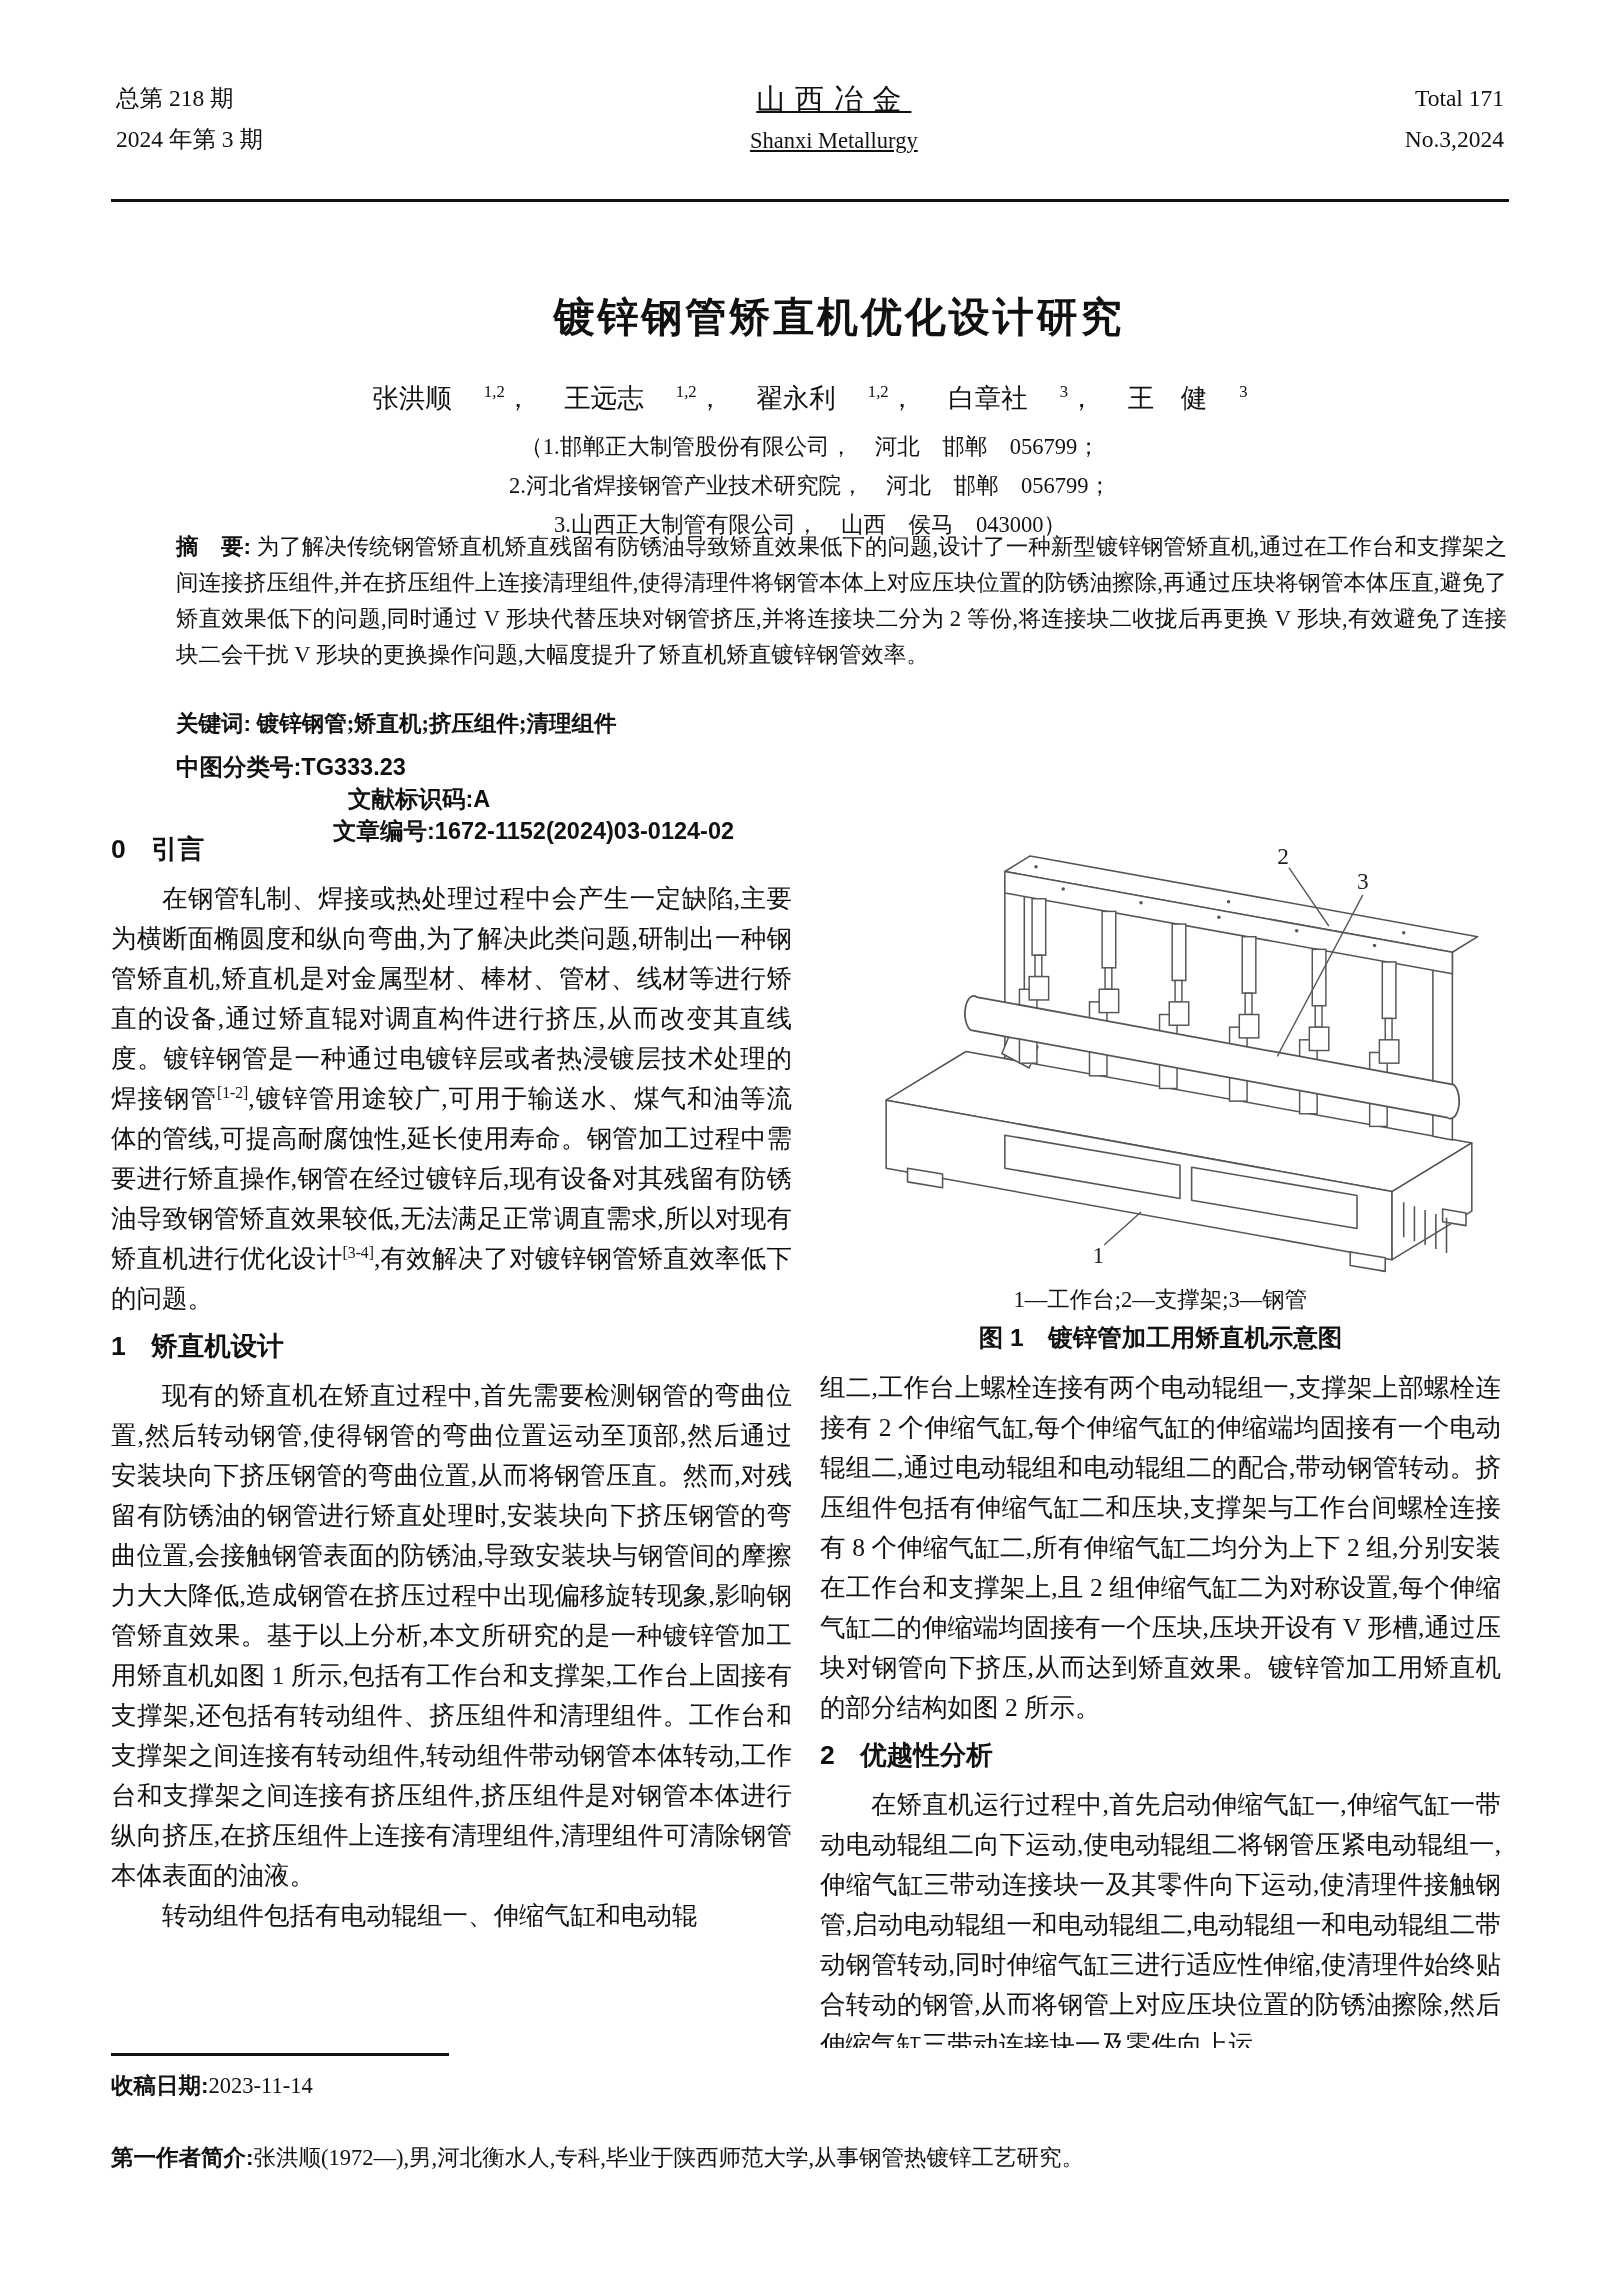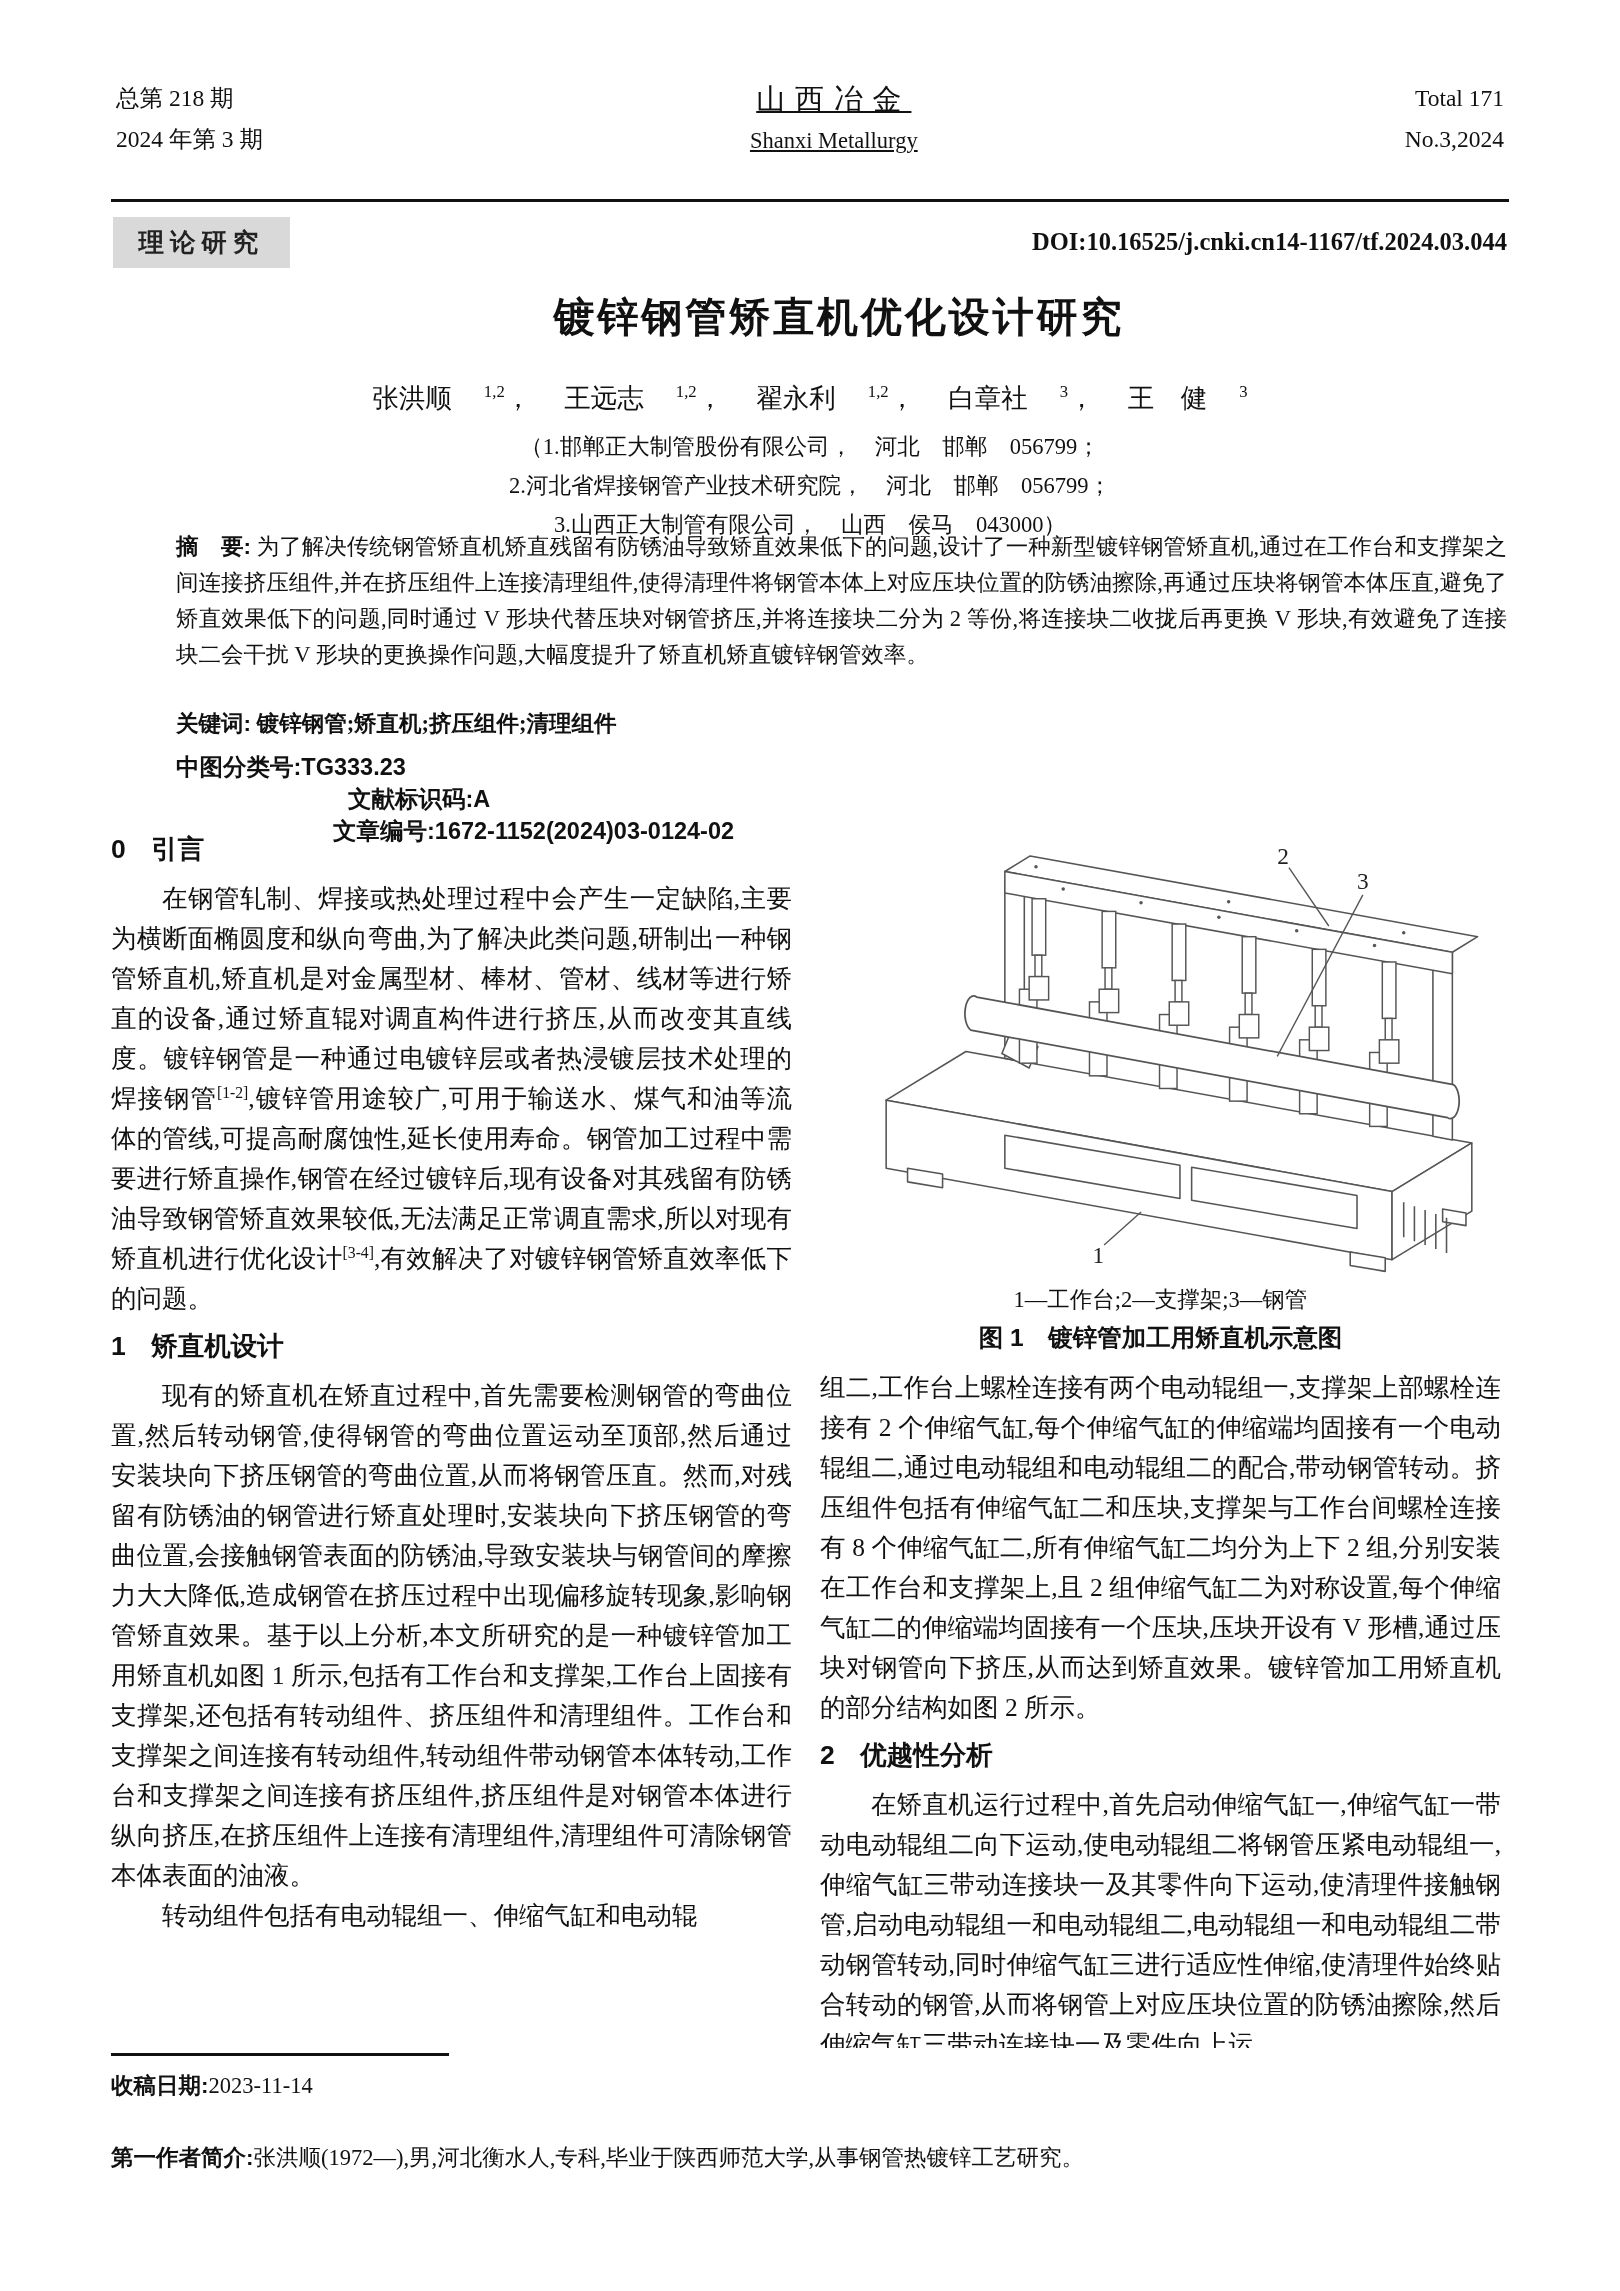--- a/index.html
+++ b/index.html
@@ -69,24 +69,20 @@
       <div class="cn">山西冶金</div>
       <div class="en">Shanxi  Metallurgy</div>
     </div>
     <div class="hr-col">
       <div>Total 171</div>
       <div>No.3,2024</div>
     </div>
   </div>
   <div class="rule"></div>
 
-  <div class="badge-row">
-    <div class="badge">理论研究</div>
-    <div class="doi">DOI:10.16525/j.cnki.cn14-1167/tf.2024.03.044</div>
-  </div>
 
   <div class="title">镀锌钢管矫直机优化设计研究</div>
 
   <div class="authors">
     <span><span>张洪顺</span><sup>1,2</sup><span>，　</span></span>
     <span><span>王远志</span><sup>1,2</sup><span>，　</span></span>
     <span><span>翟永利</span><sup>1,2</sup><span>，　</span></span>
     <span><span>白章社</span><sup>3</sup><span>，　</span></span>
     <span><span>王　健</span><sup>3</sup></span>
   </div>

